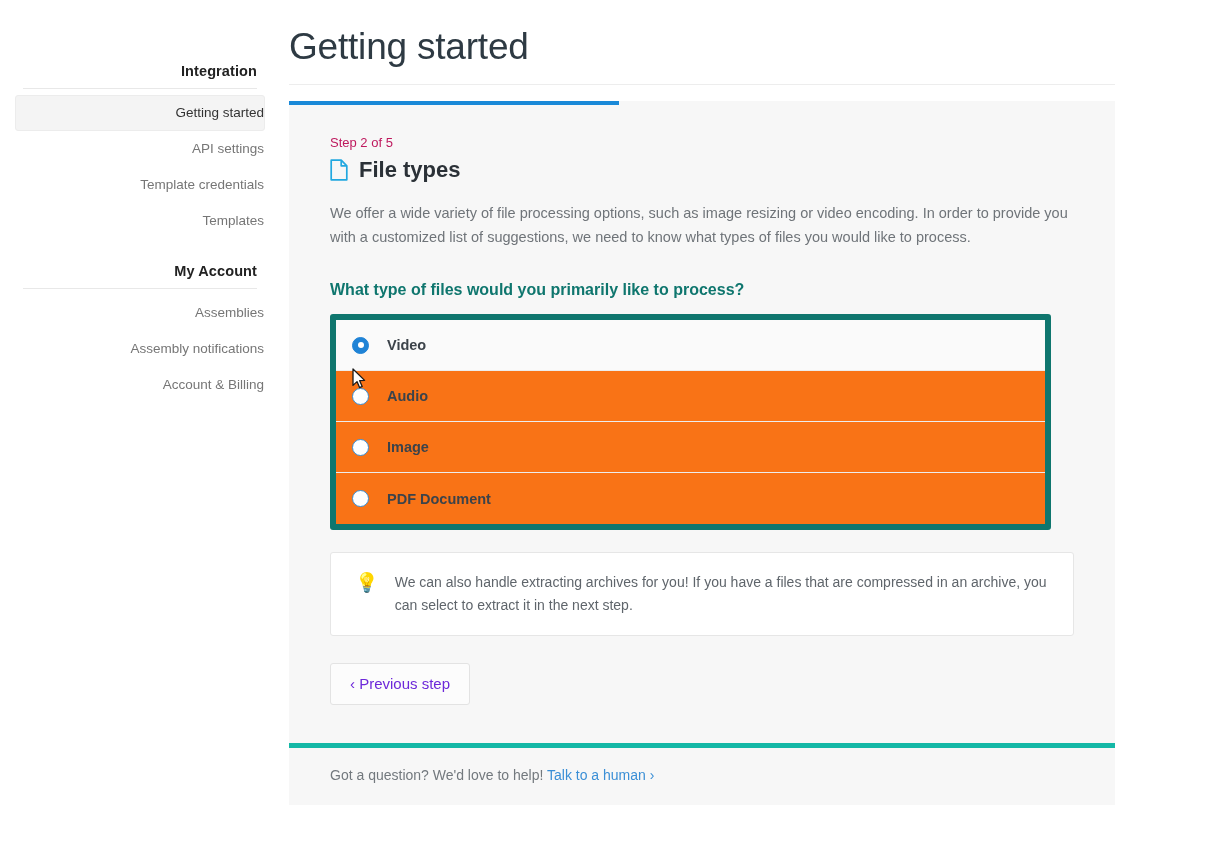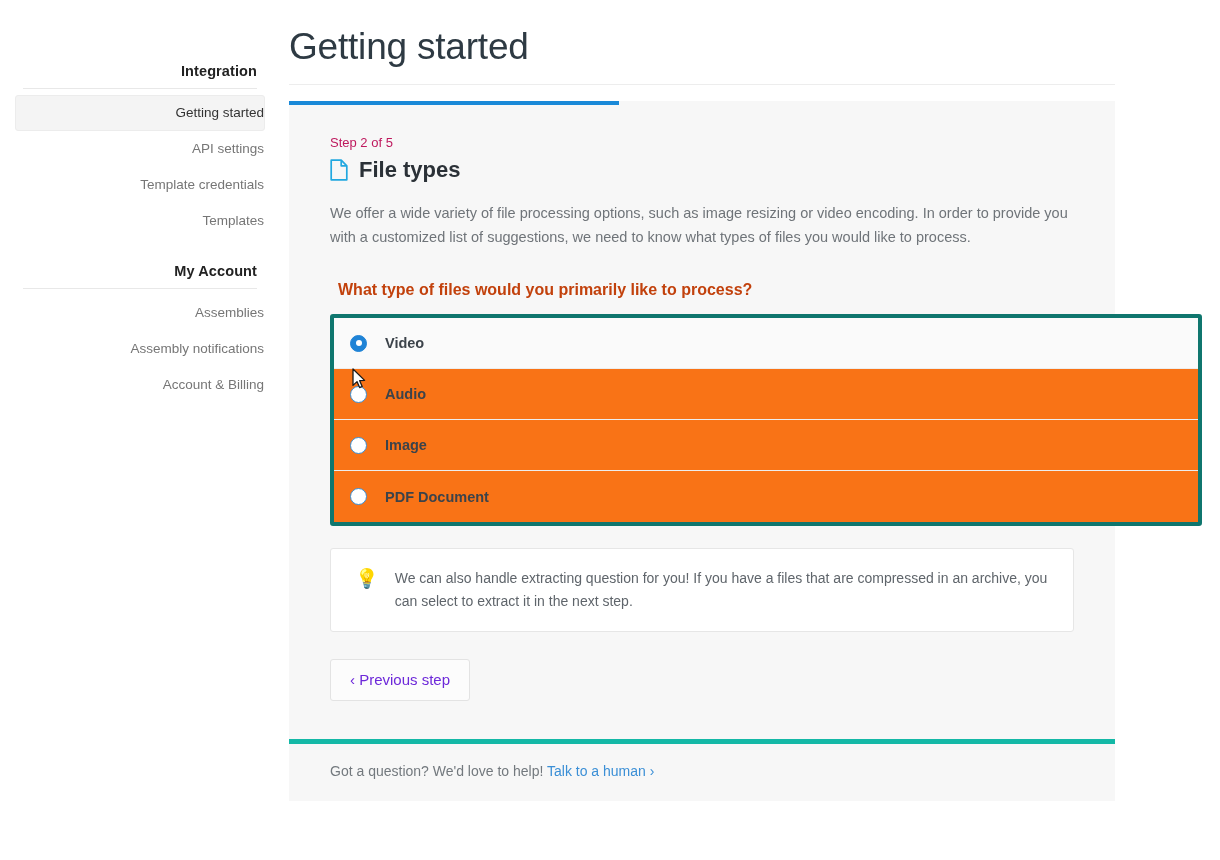--- a/index.html
+++ b/index.html
@@ -138,31 +138,31 @@
   .lede {
     font-size: 14.5px;
     line-height: 24px;
     color: #6f7479;
     margin: 0 0 32px 0;
     max-width: 740px;
   }
   .question {
     font-size: 16px;
     font-weight: bold;
-    color: #c2410c;
-    margin: 0 0 15px 8px;
+    color: #0f766e;
+    margin: 0 0 15px 0;
   }
 
   
   .radio-card {
-    border: 4px solid #0f766e;
+    border: 6px solid #0f766e;
     border-radius: 3px;
     background: #ffffff;
     overflow: hidden;
-    width: 872px;
+    width: 721px;
   }
   .radio-row {
     display: flex;
     align-items: center;
     height: 51px;
     padding: 0 0 0 16px;
     border-bottom: 1px solid #ededed;
     background: #f97316;
     cursor: pointer;
     position: relative;
@@ -337,21 +337,21 @@
 
           <div class="radio-row">
             <span class="radio-mark"></span>
             <span class="radio-label">PDF Document</span>
           </div>
 
         </div>
 
         <div class="tip-box">
           <span class="tip-icon">💡</span>
-          <span class="tip-text">We can also handle extracting question for you! If you have a files that are compressed in an archive, you can select to extract it in the next step.</span>
+          <span class="tip-text">We can also handle extracting archives for you! If you have a files that are compressed in an archive, you can select to extract it in the next step.</span>
         </div>
 
         <div class="btn-row">
           <button class="btn-prev">‹ Previous step</button>
         </div>
 
       </div>
 
       <div class="panel-footer">
         <span>Got a question? We'd love to help!</span>

